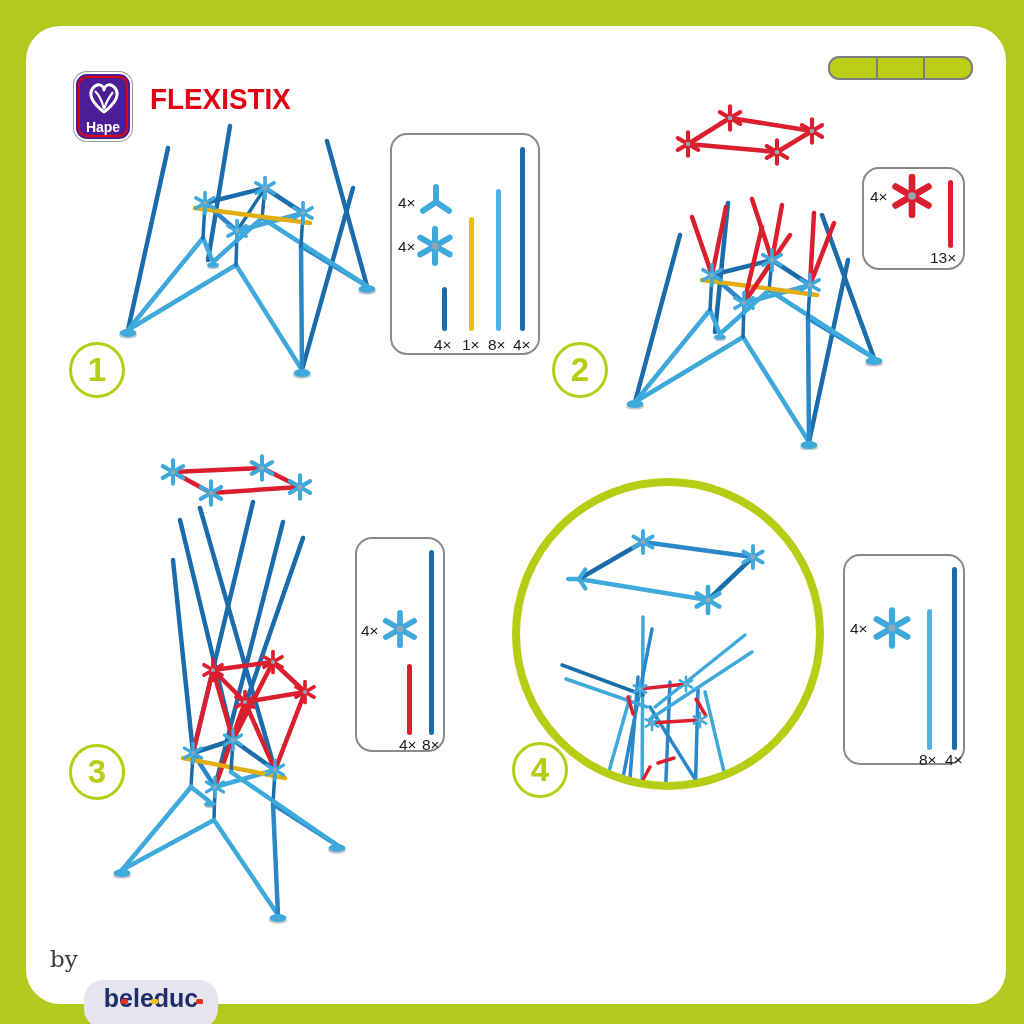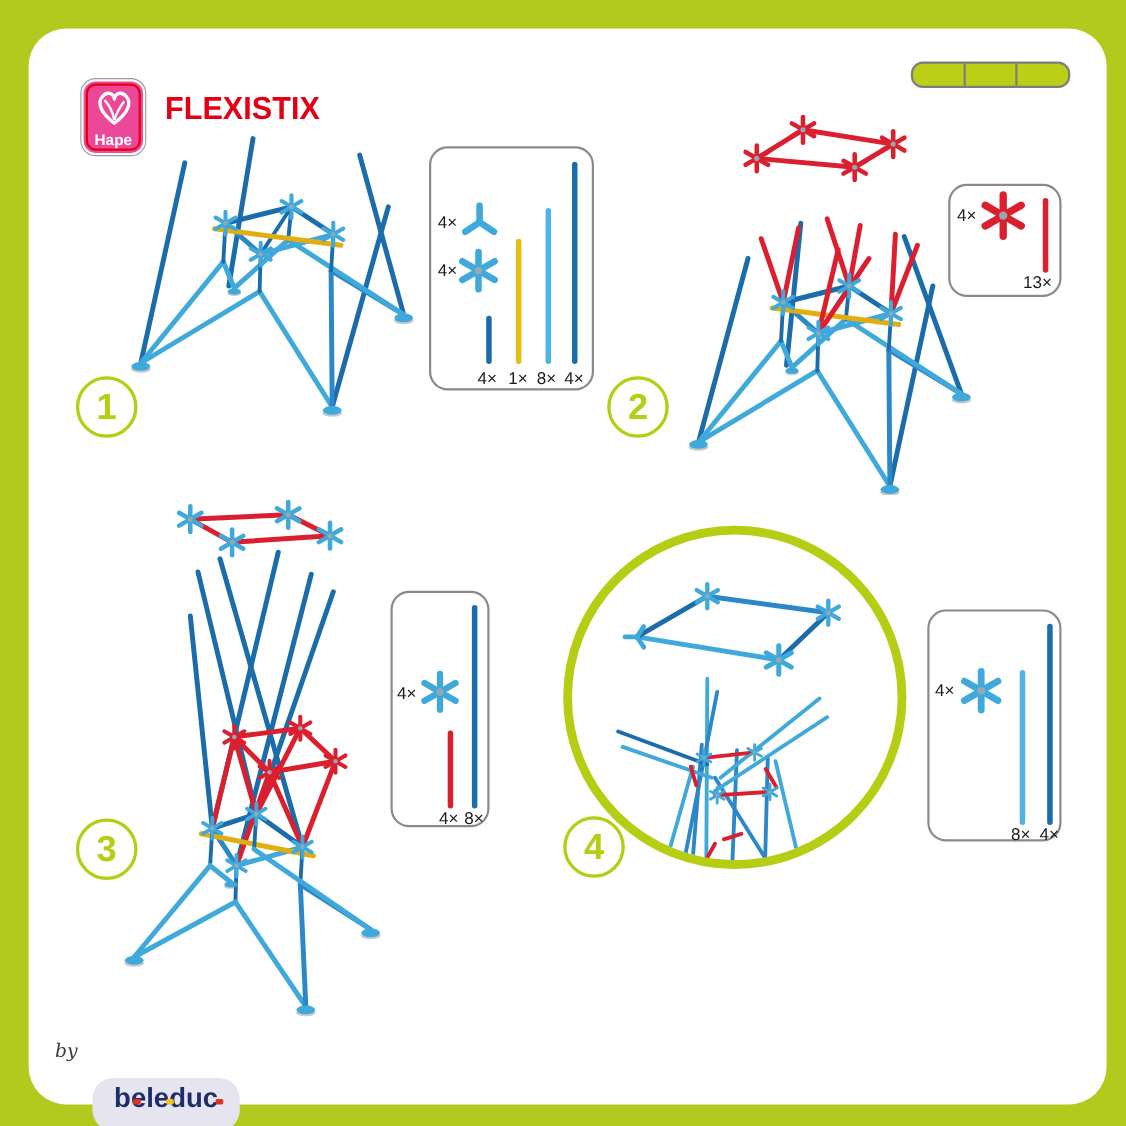--- a/index.html
+++ b/index.html
@@ -11,21 +11,21 @@
   }
   .sheet{
     position:absolute;left:26px;top:26px;right:18px;bottom:20px;
     background:#ffffff;border-radius:34px;
   }
   .abs{position:absolute;}
 
   
   .hape-logo{
     position:absolute;left:48px;top:46px;width:58px;height:69px;
-    background:#ec4899;border-radius:13px;
+    background:#4c1d95;border-radius:13px;
     box-shadow:0 0 0 1px #9a9a9a;
     border:2px solid #fff;box-sizing:border-box;
   }
   .hape-inner{position:absolute;inset:2px;border-radius:9px;border:2px solid #e3000b;box-sizing:border-box;}
   .hape-text{
     position:absolute;left:0;right:0;bottom:4px;text-align:center;
     color:#fff;font-weight:bold;font-size:14px;letter-spacing:0px;
   }
   .page-title{
     position:absolute;left:124px;top:57px;
@@ -53,22 +53,22 @@
     position:absolute;background:#fff;border:2px solid #8a8a8a;border-radius:17px;
     box-sizing:border-box;
   }
   .qty{
     position:absolute;color:#1c1c1c;font-size:15.5px;white-space:nowrap;
   }
   .stick{position:absolute;border-radius:3px;}
 
   .footer-by{
     position:absolute;left:50px;top:946px;
-    font-family:"DejaVu Serif", serif;font-style:italic;
-    font-size:17px;color:#3a3a3a;
+    font-family:"DejaVu Serif", serif;
+    font-size:23px;color:#3a3a3a;
   }
   .beleduc-pill{
     position:absolute;left:84px;top:944px;width:134px;height:48px;
     background:#e6e4ef;border-radius:19px;margin-top:36px;
   }
   .beleduc-text{
     position:absolute;left:0;right:0;top:4px;text-align:center;
     color:#1f2d69;font-size:25px;font-weight:bold;letter-spacing:0px;
   }
   .accent{position:absolute;top:19px;width:7px;height:5px;border-radius:1.5px;z-index:2;}

